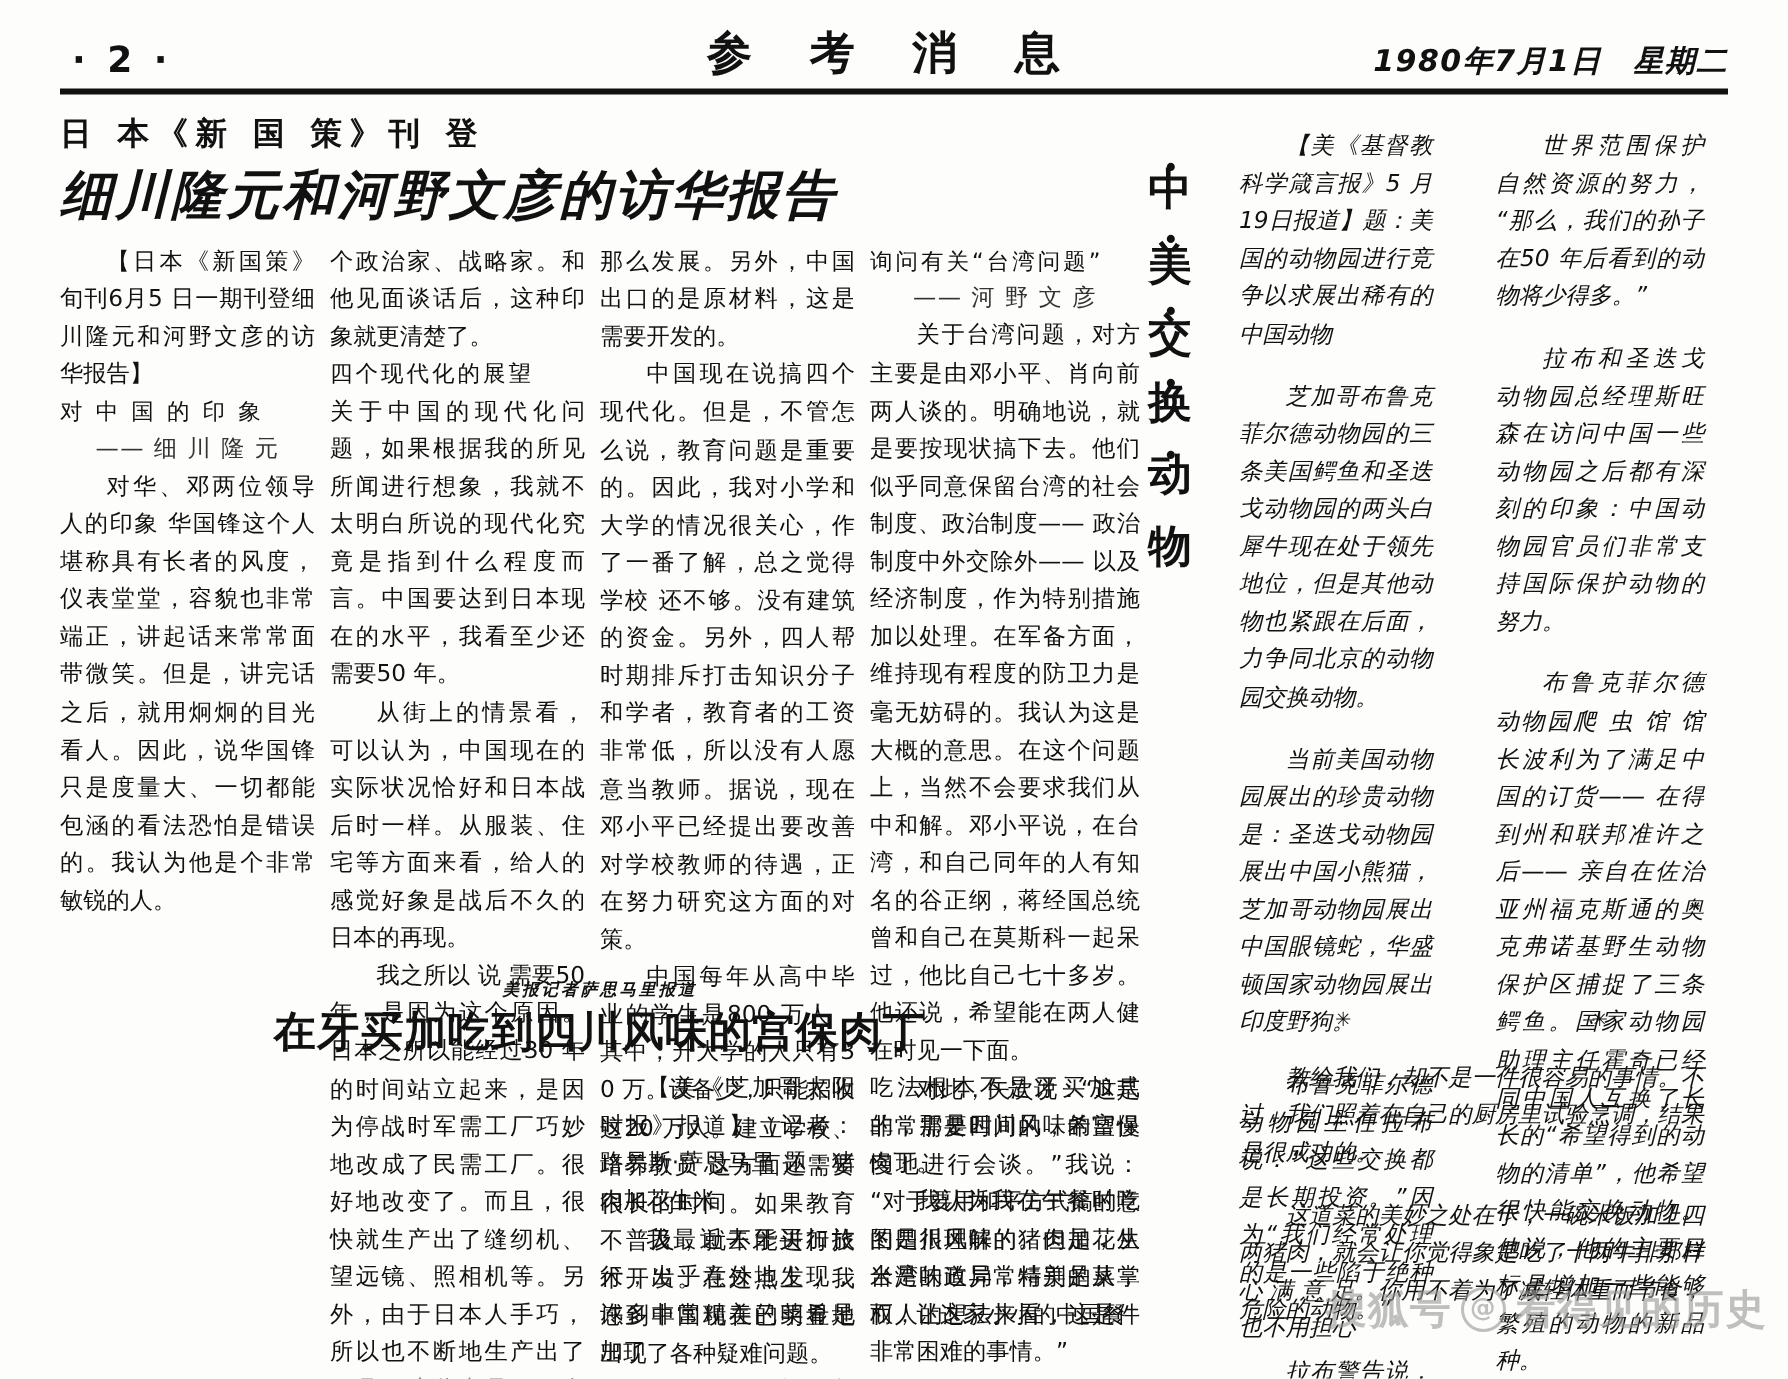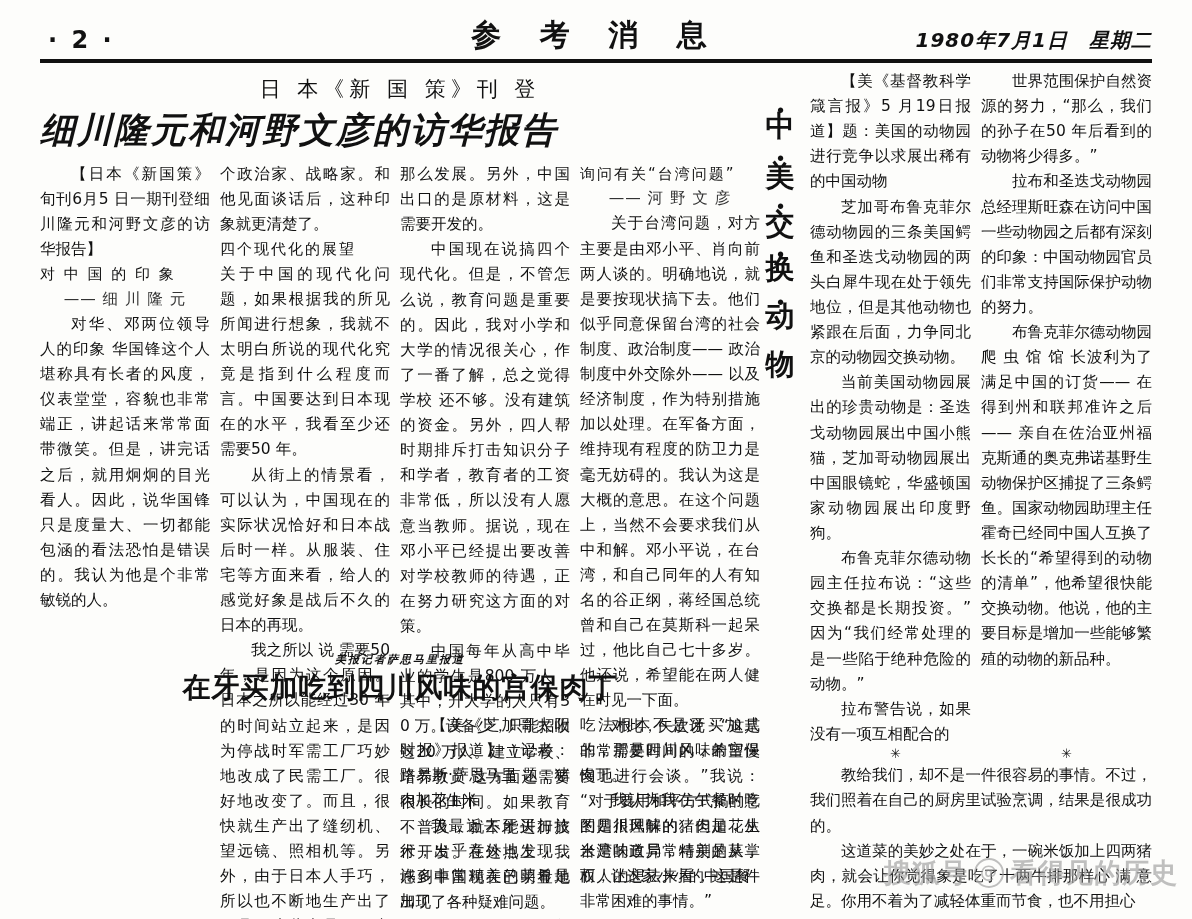--- a/index.html
+++ b/index.html
@@ -35,21 +35,21 @@
   }
   .rule-heavy{height:4px;background:#111;margin-top:3px;}
 
   
   .body-area{display:flex;margin-top:6px;height:845px;}
   .left-block{width:760px;position:relative;}
   .right-block{width:352px;position:relative;margin-left:10px;}
 
   
   .kicker{
-    text-align:center;font-weight:normal;font-size:21px;letter-spacing:5px;
+    text-align:left;font-weight:bold;font-size:21px;letter-spacing:5px;
     font-family:"DejaVu Serif","Liberation Serif",serif;
     margin:6px 0 4px 0;white-space:nowrap;
   }
   .headline-main{
     font-weight:bold;font-size:35px;letter-spacing:2px;
     font-family:"DejaVu Serif","Liberation Serif",serif;
     font-style:italic;
     margin:2px 0 8px 0;white-space:nowrap;
   }
 
@@ -89,21 +89,21 @@
     font-family:"DejaVu Serif","Liberation Serif",serif;
     line-height:1;
     white-space:nowrap;
   }
 
   
   .rcols{display:flex;}
   .rc{width:171px;padding-right:10px;font-size:15.5px;line-height:1.62;
       text-align:justify;word-break:break-all;box-sizing:border-box;}
   .rc:last-child{padding-right:0;}
-  .rc p{margin:0;text-indent:2em;}
+  .rc p{margin:16px;text-indent:2em;font-style:italic;}
 
   
   .lower{position:absolute;left:0;bottom:0;width:100%;}
   .kicker-small{
     text-align:center;font-weight:bold;font-size:11px;letter-spacing:2px;
     font-family:"DejaVu Serif","Liberation Serif",serif;
     font-style:italic;margin:4px 0 2px 0;white-space:nowrap;
   }
   .headline-2{
     text-align:center;font-weight:bold;font-size:28px;letter-spacing:1px;

